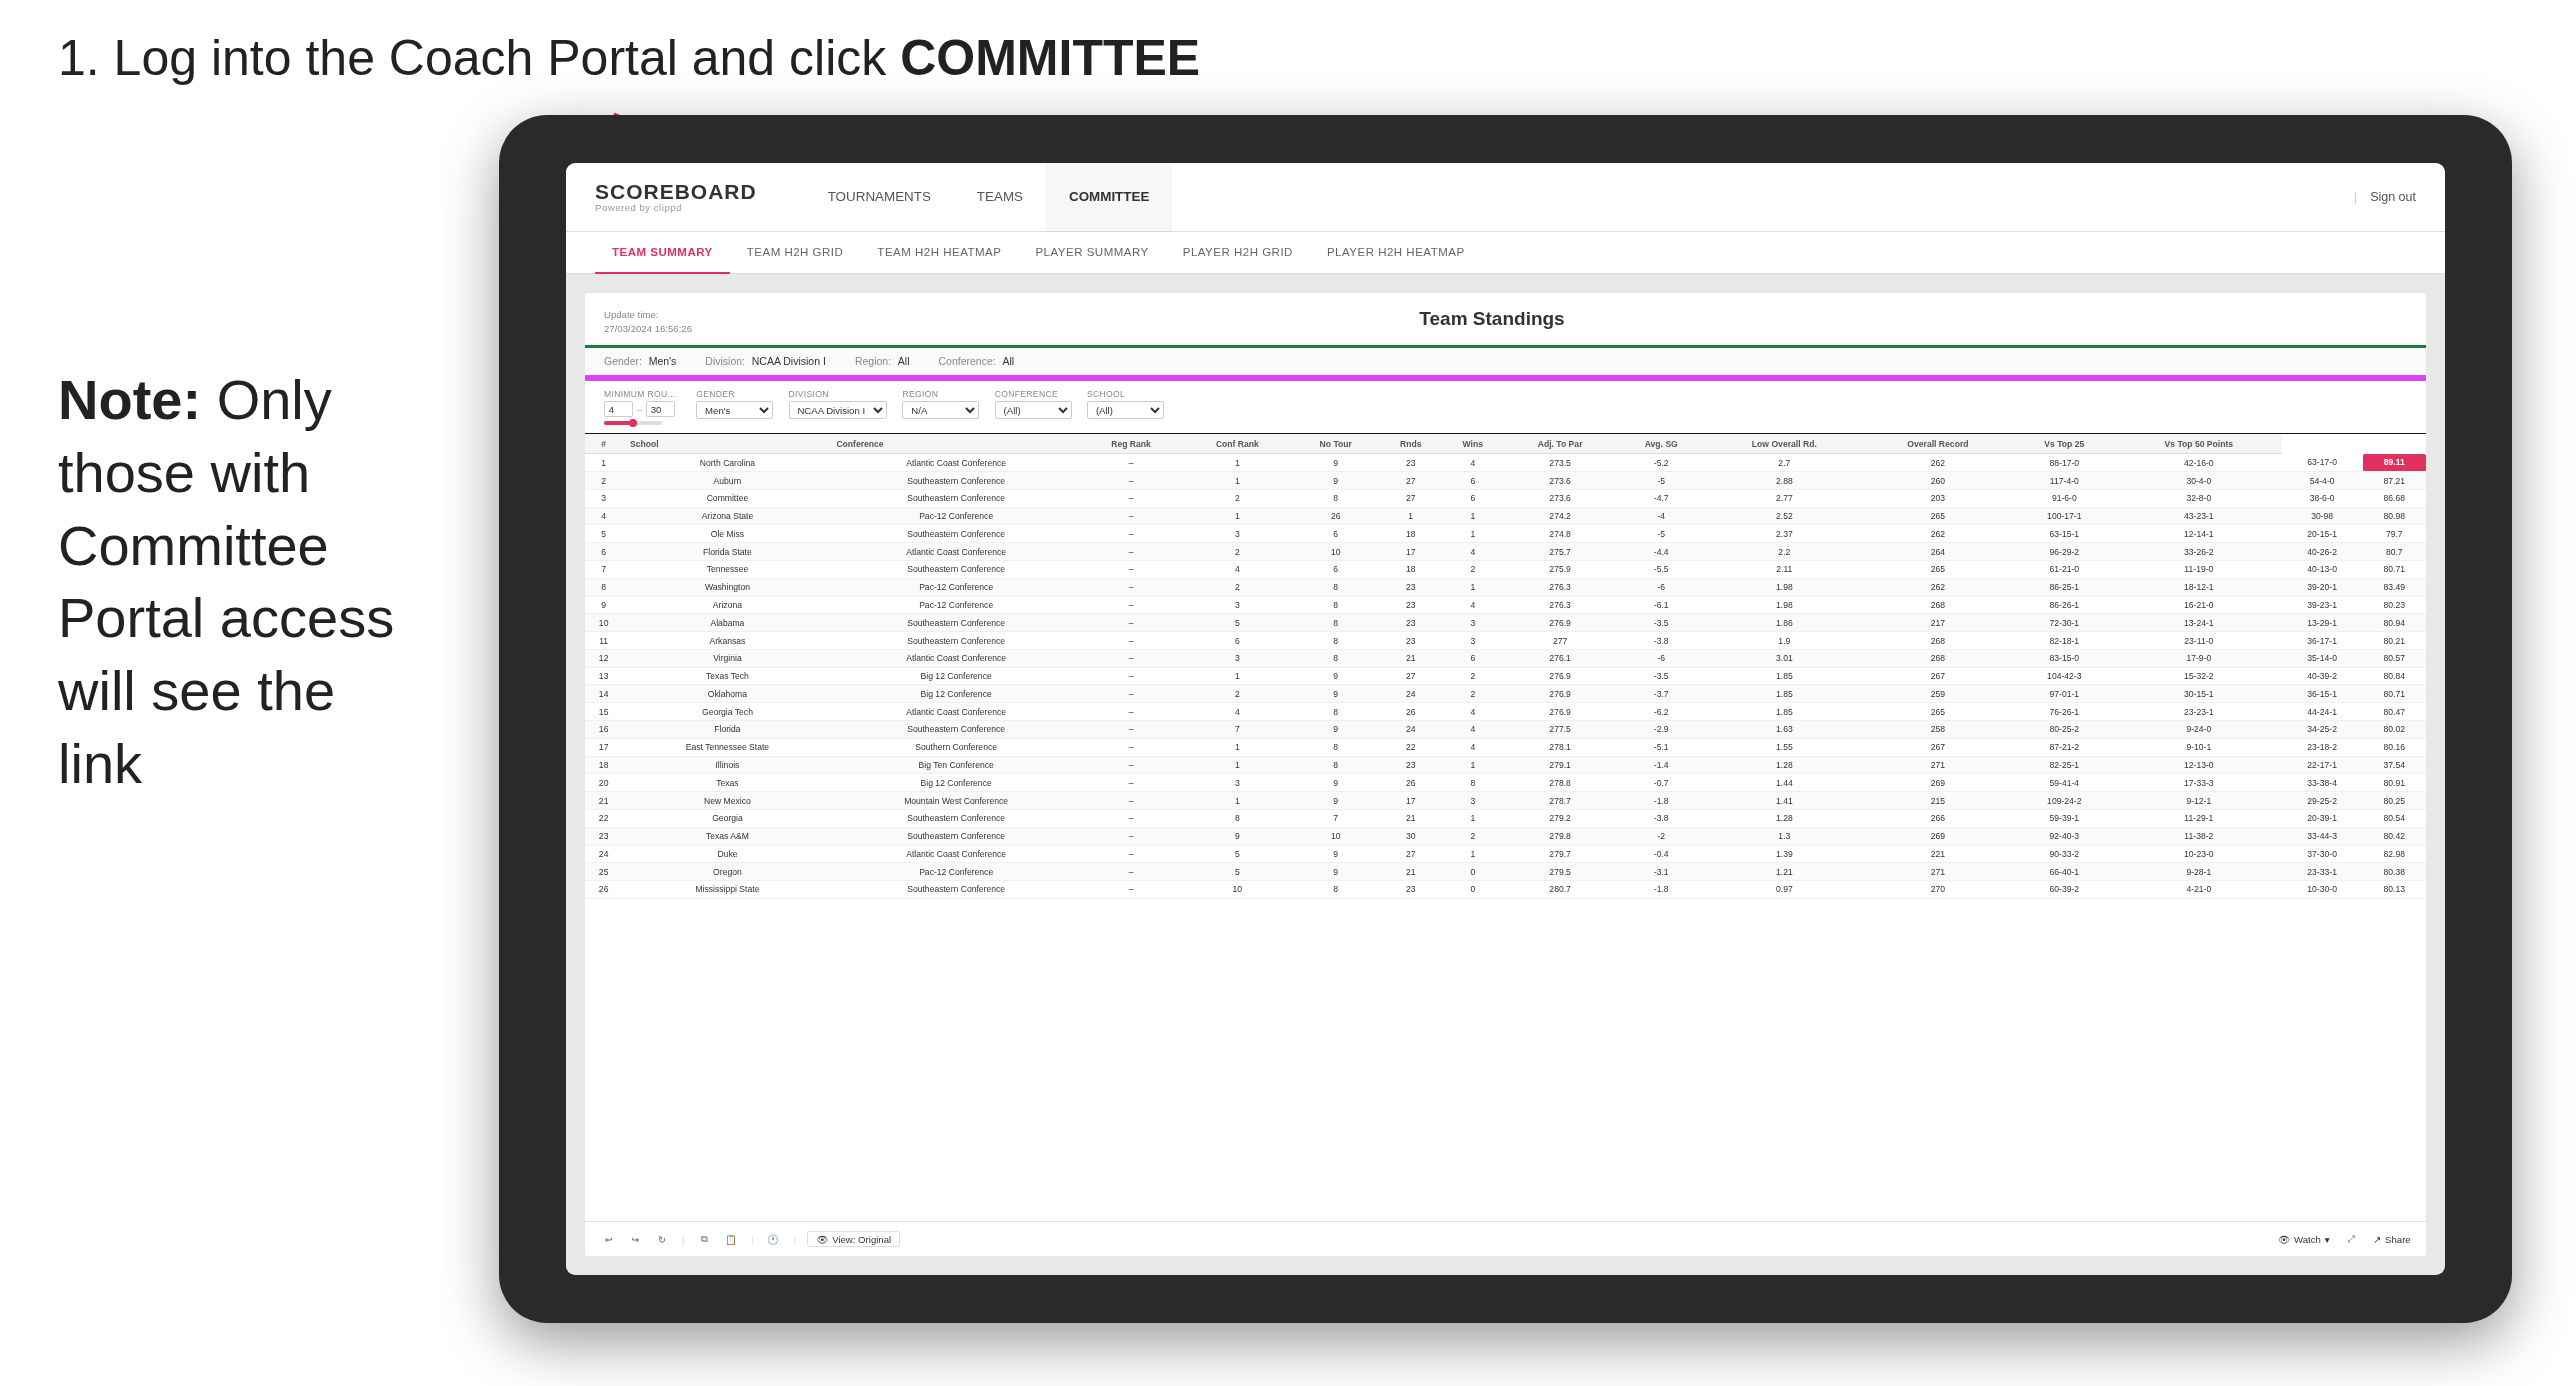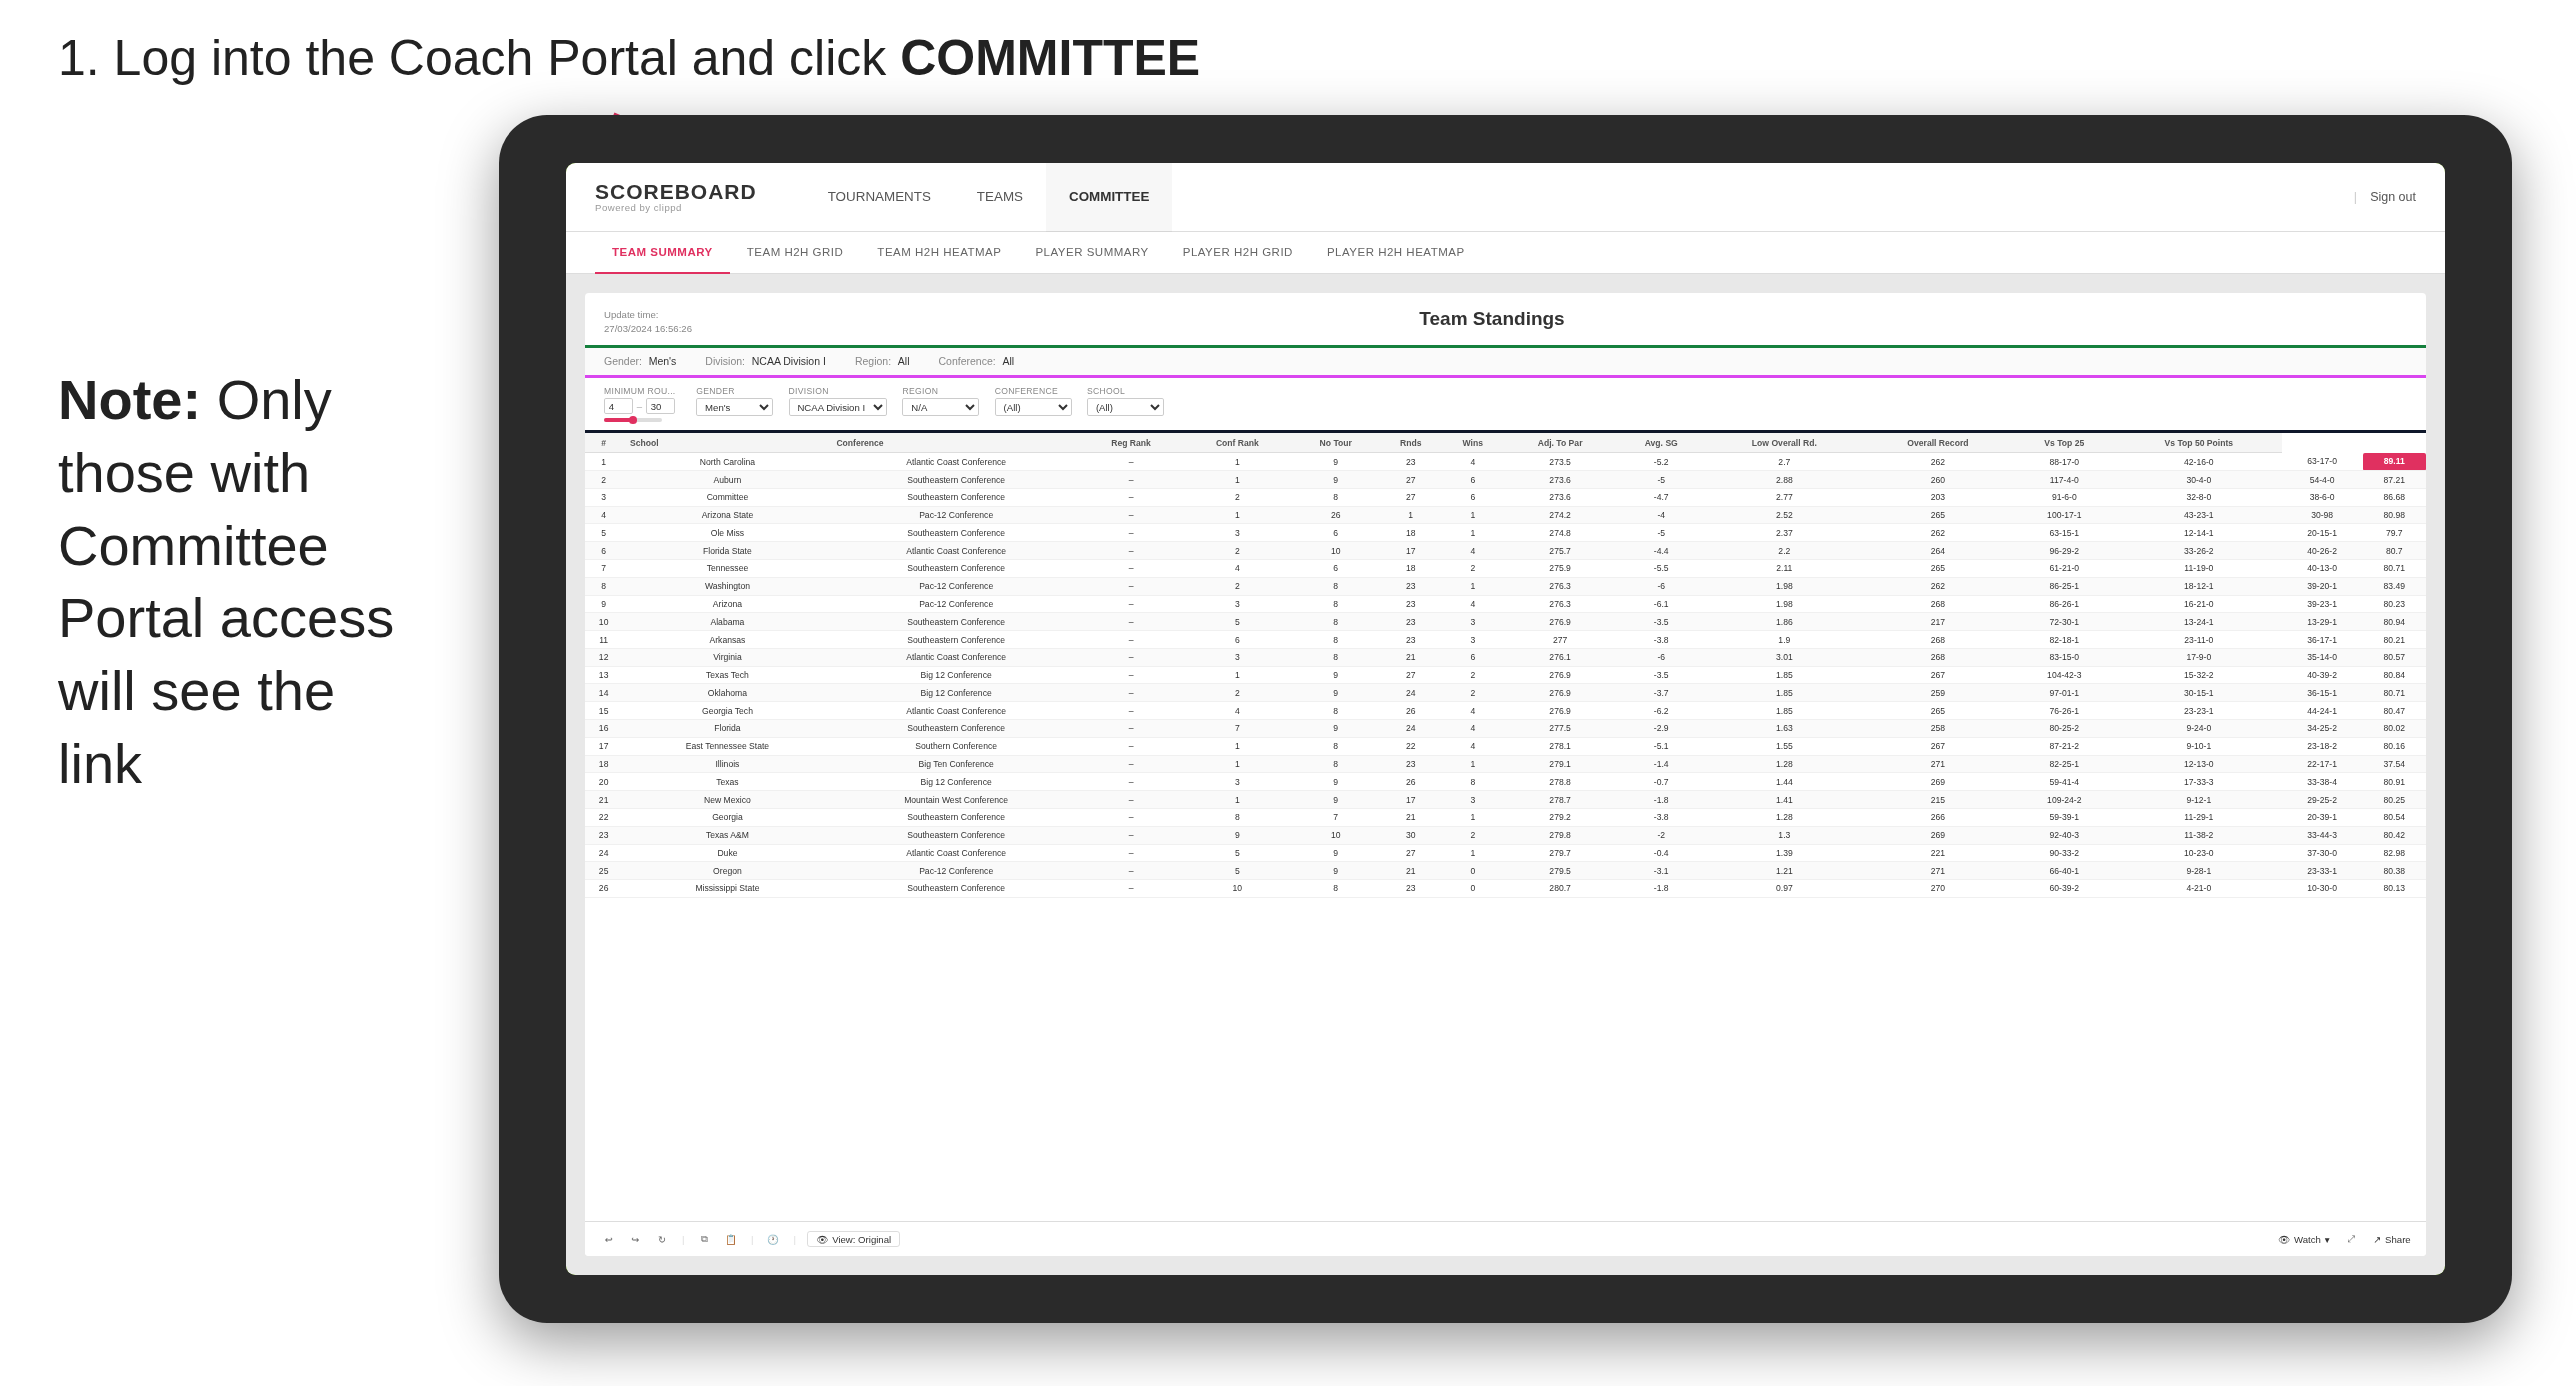--- a/index.html
+++ b/index.html
@@ -208,38 +208,38 @@
       flex: 1;
     }
 
     
     .filter-row {
       display: flex;
       padding: 7.7px 19px;
       gap: 29px;
       font-size: 10.5px;
       color: #555;
-      border-bottom: 3px solid #d946ef;
+      border-bottom: 6px solid #d946ef;
       background: #fafafa;
     }
     .filter-item span.filter-label {
       color: #888;
       margin-right: 3.8px;
     }
     .filter-item span.filter-value {
       color: #333;
       font-weight: 500;
     }
 
     
     .filter-controls {
       display: flex;
       padding: 7.7px 19px;
       gap: 15.3px;
-      border-bottom: 3px solid #0f172a;
+      border-bottom: 1px solid #0f172a;
       align-items: flex-start;
       flex-wrap: wrap;
     }
     .filter-group {
       display: flex;
       flex-direction: column;
       gap: 1.9px;
       min-width: 77px;
     }
     .filter-group-label {

